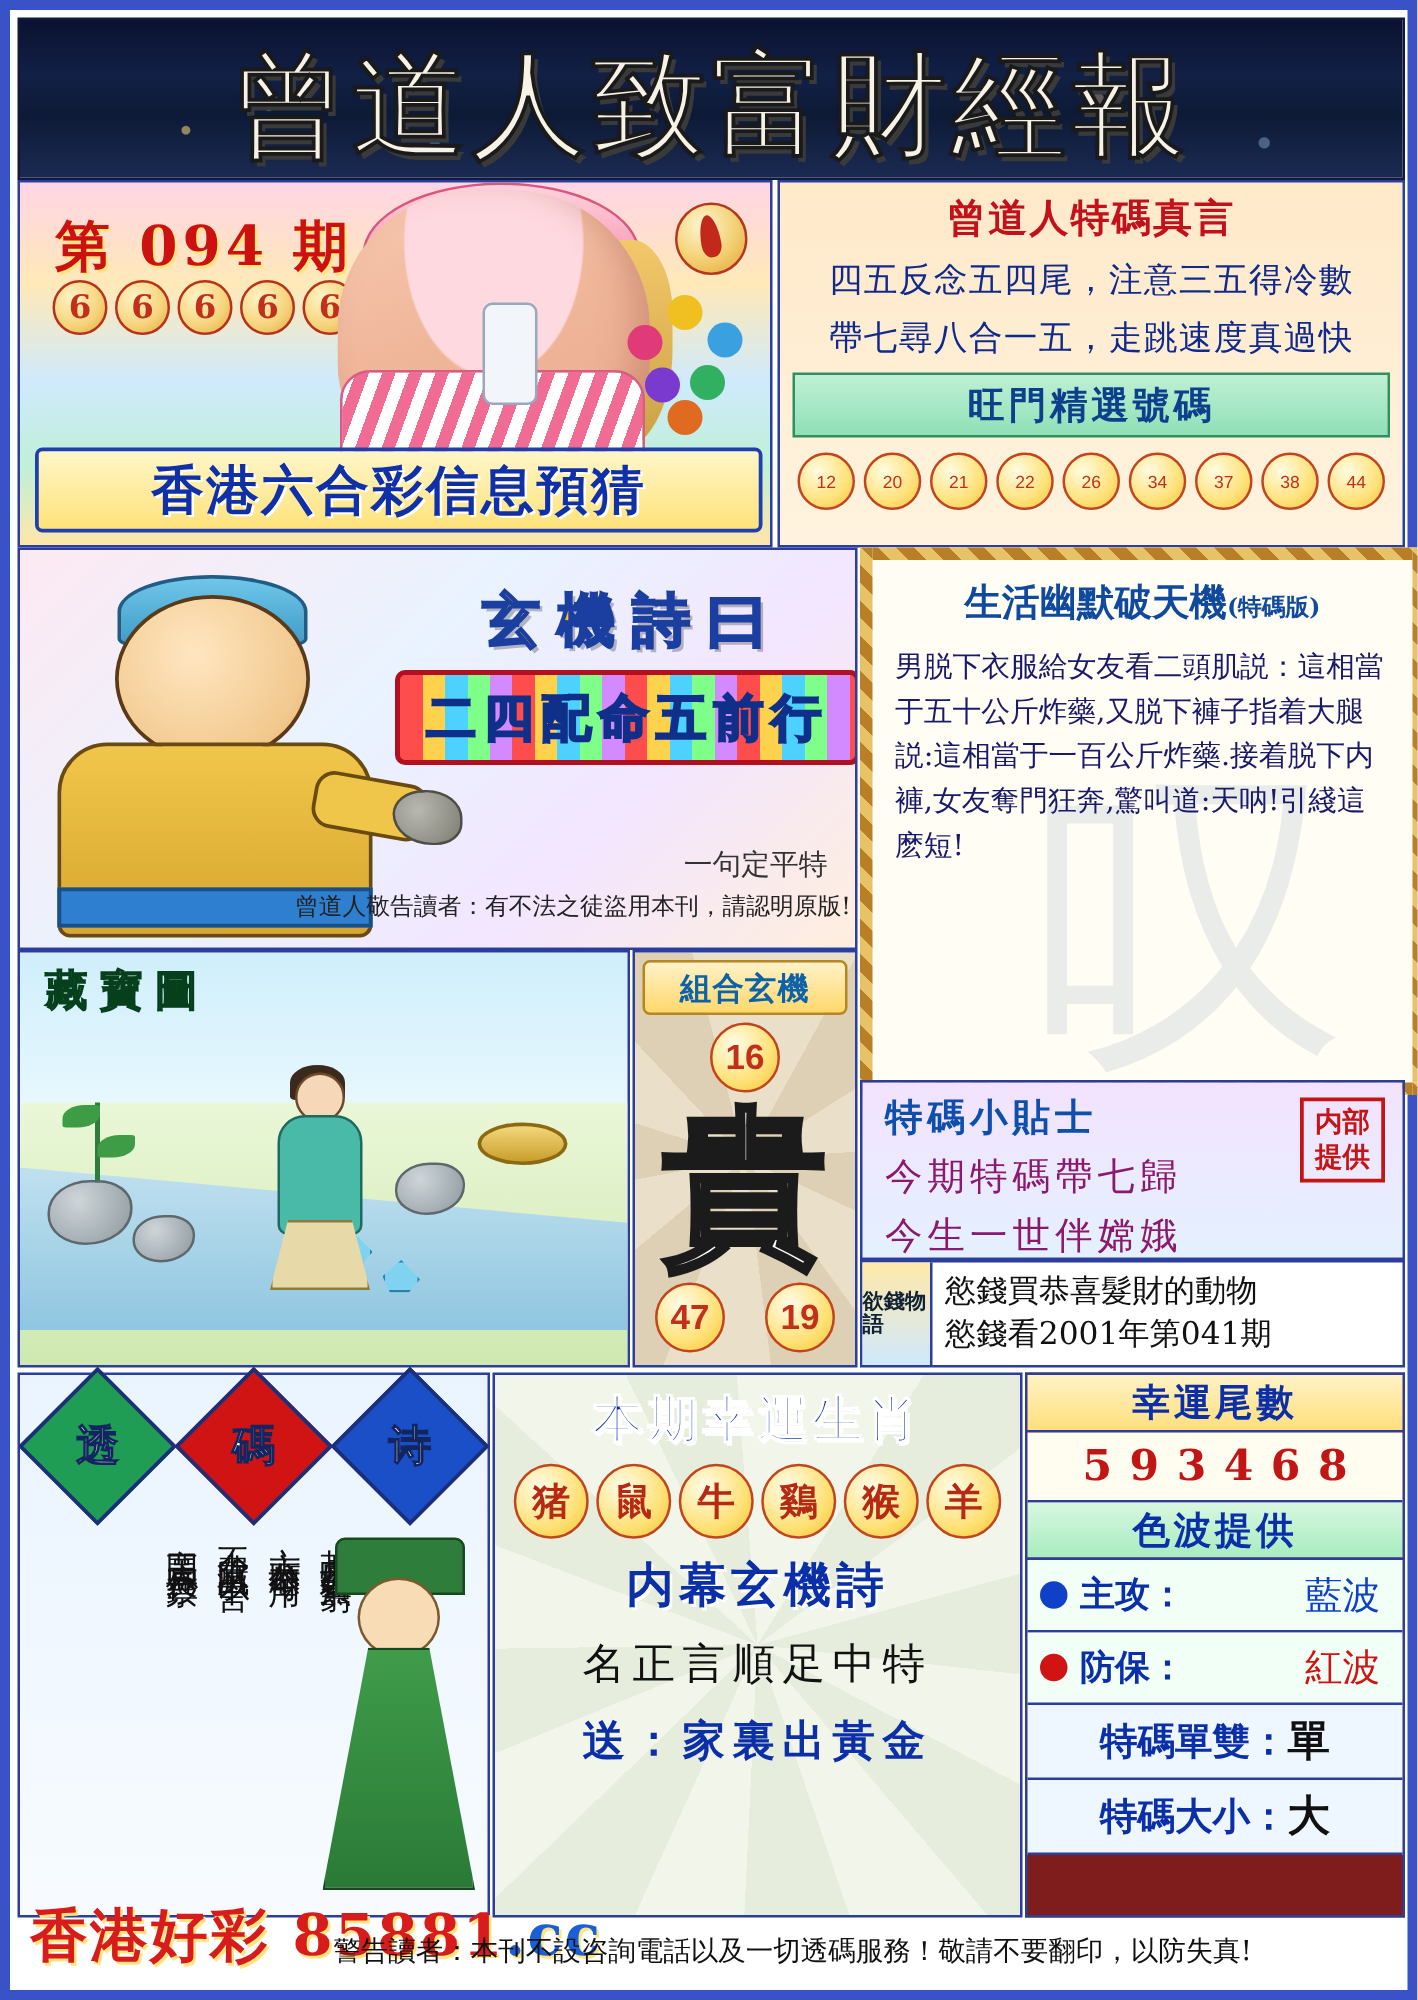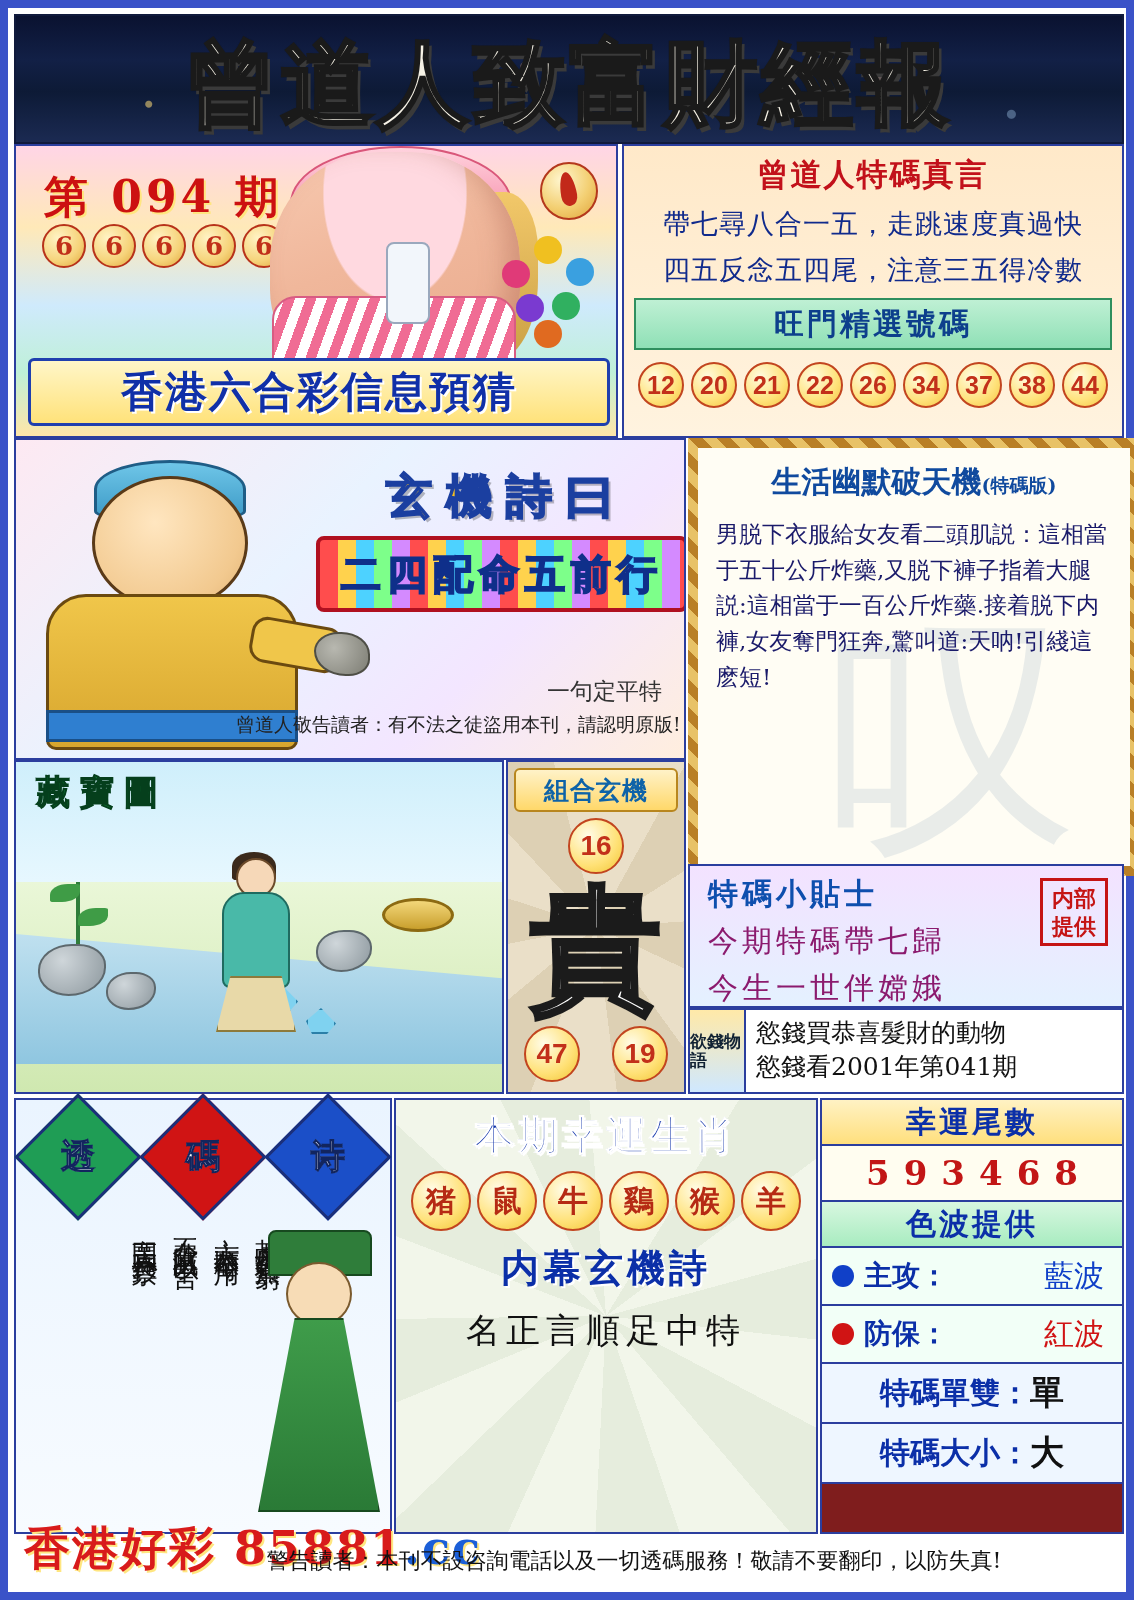--- a/index.html
+++ b/index.html
@@ -14,21 +14,21 @@
   .mast-lights{position:absolute;inset:0;
     background:
       radial-gradient(circle at 12% 70%, rgba(255,220,120,.55) 0 3px, transparent 4px),
       radial-gradient(circle at 18% 55%, rgba(255,220,120,.45) 0 3px, transparent 4px),
       radial-gradient(circle at 30% 80%, rgba(120,220,255,.35) 0 4px, transparent 5px),
       radial-gradient(circle at 46% 40%, rgba(255,180,120,.35) 0 4px, transparent 5px),
       radial-gradient(circle at 62% 72%, rgba(160,255,220,.3) 0 4px, transparent 5px),
       radial-gradient(circle at 78% 50%, rgba(255,200,140,.35) 0 4px, transparent 5px),
       radial-gradient(circle at 90% 78%, rgba(180,220,255,.35) 0 4px, transparent 5px);}
   .mast-title{position:absolute;left:0;top:6px;width:1106px;text-align:center;
-    font-family:"DejaVu Serif",serif;font-weight:bold;font-size:92px;letter-spacing:4px;
+    font-family:"DejaVu Serif",serif;font-weight:normal;font-size:92px;letter-spacing:4px;
     color:#f6f2e6;
     -webkit-text-stroke:3px #1a1a1a;
     text-shadow:4px 5px 0 #3a3a3a, 0 0 2px #000;}
 
   
   .band2{position:absolute;left:6px;top:136px;width:1106px;height:290px;}
   .issuebox{position:absolute;left:0;top:0;width:600px;height:290px;
     background:linear-gradient(180deg,#ffd5e6 0%,#ffe9b8 28%,#cfeafc 55%,#bff0d8 78%,#ffe6a8 100%);
     border:2px solid #2b3e9e;overflow:hidden;}
   .issue-no{position:absolute;left:28px;top:22px;font-family:"DejaVu Serif",serif;font-weight:bold;
@@ -71,21 +71,21 @@
   .pred-title{margin:8px 6px 4px;text-align:center;font-family:"DejaVu Serif",serif;font-weight:bold;
     font-size:31px;color:#c2111a;letter-spacing:2px;}
   .pred-line{text-align:center;font-family:"DejaVu Serif",serif;font-size:27px;color:#102a8c;
     margin:10px 6px;letter-spacing:1px;}
   .hot-title{margin:8px 10px 0;height:48px;background:linear-gradient(180deg,#bff0d4,#8fe0b6);
     border:2px solid #2f8f5e;display:flex;align-items:center;justify-content:center;
     font-family:"DejaVu Serif",serif;font-weight:bold;font-size:30px;color:#0d3f8c;letter-spacing:3px;}
   .hot-nums{display:flex;justify-content:center;gap:7px;margin-top:12px;}
   .hot-ball{width:42px;height:42px;border-radius:50%;border:2px solid #c2451f;
     background:radial-gradient(circle at 34% 30%,#fffbe0,#ffe27a 60%,#f3c441);
-    color:#c2301a;font-weight:bold;font-size:25px;display:flex;align-items:center;justify-content:center;
+    color:#c2301a;font-weight:normal;font-size:14px;display:flex;align-items:center;justify-content:center;
     font-family:"Liberation Sans",sans-serif;text-align:right;}
 
   
   .poembox{position:absolute;left:6px;top:430px;width:668px;height:318px;
     background:linear-gradient(135deg,#fde9f2 0%,#e9f3ff 40%,#f3e6ff 70%,#ffeede 100%);
     border:2px solid #2b3e9e;overflow:hidden;}
   .sage{position:absolute;left:6px;top:24px;width:290px;height:280px;}
   .sage-head{position:absolute;left:70px;top:12px;width:150px;height:128px;border-radius:50%;
     background:radial-gradient(circle at 40% 34%,#ffe6c0,#f2c98f 70%,#e0b173);border:3px solid #5a3a18;}
   .sage-hat{position:absolute;left:72px;top:-4px;width:146px;height:52px;border-radius:50% 50% 12% 12%;
@@ -269,22 +269,22 @@
         <div class="dot" style="left:16px;top:58px;background:#7a3ad0;"></div>
         <div class="dot" style="left:52px;top:56px;background:#30b060;"></div>
         <div class="dot" style="left:34px;top:84px;background:#e06a20;"></div>
       </div>
 
       <div class="subtitle">香港六合彩信息預猜</div>
     </div>
 
     <div class="predbox">
       <div class="pred-title">曾道人特碼真言</div>
+      <div class="pred-line">四五反念五四尾，注意三五得冷數</div>
       <div class="pred-line">帶七尋八合一五，走跳速度真過快</div>
-      <div class="pred-line">四五反念五四尾，注意三五得冷數</div>
       <div class="hot-title">旺門精選號碼</div>
       <div class="hot-nums">
         <div class="hot-ball">12</div>
         <div class="hot-ball">20</div>
         <div class="hot-ball">21</div>
         <div class="hot-ball">22</div>
         <div class="hot-ball">26</div>
         <div class="hot-ball">34</div>
         <div class="hot-ball">37</div>
         <div class="hot-ball">38</div>
@@ -396,20 +396,21 @@
     <div class="z-row">
       <div class="z-ball">猪</div>
       <div class="z-ball">鼠</div>
       <div class="z-ball">牛</div>
       <div class="z-ball">鷄</div>
       <div class="z-ball">猴</div>
       <div class="z-ball">羊</div>
     </div>
     <div class="z-sub">内幕玄機詩</div>
     <div class="z-line">名正言順足中特</div>
+    <div class="z-last">送：家裏出黃金</div>
   </div>
 
   <div class="rightbox">
     <div class="rb-hd">幸運尾數</div>
     <div class="rb-nums">
       <span>5</span>
       <span>9</span>
       <span>3</span>
       <span>4</span>
       <span>6</span>

